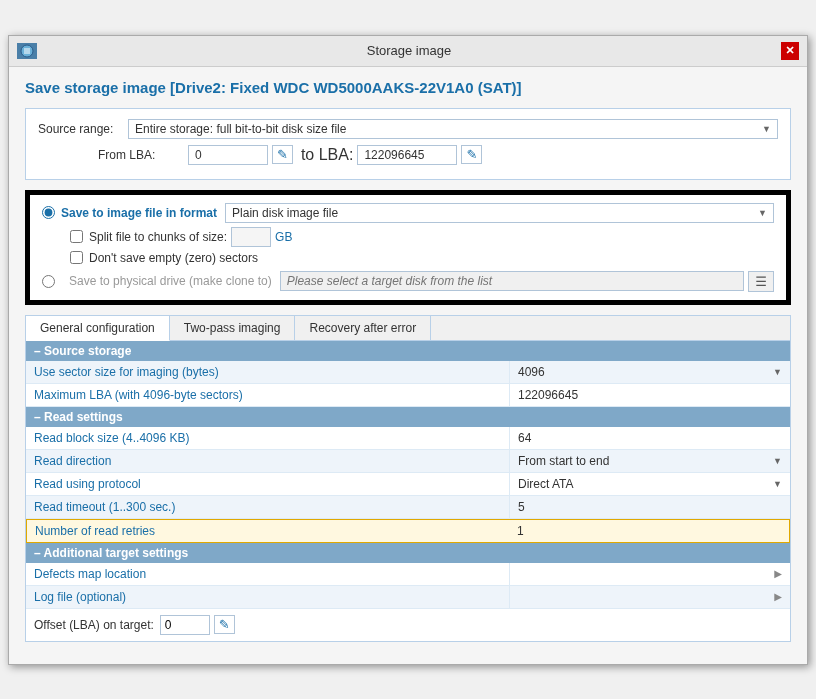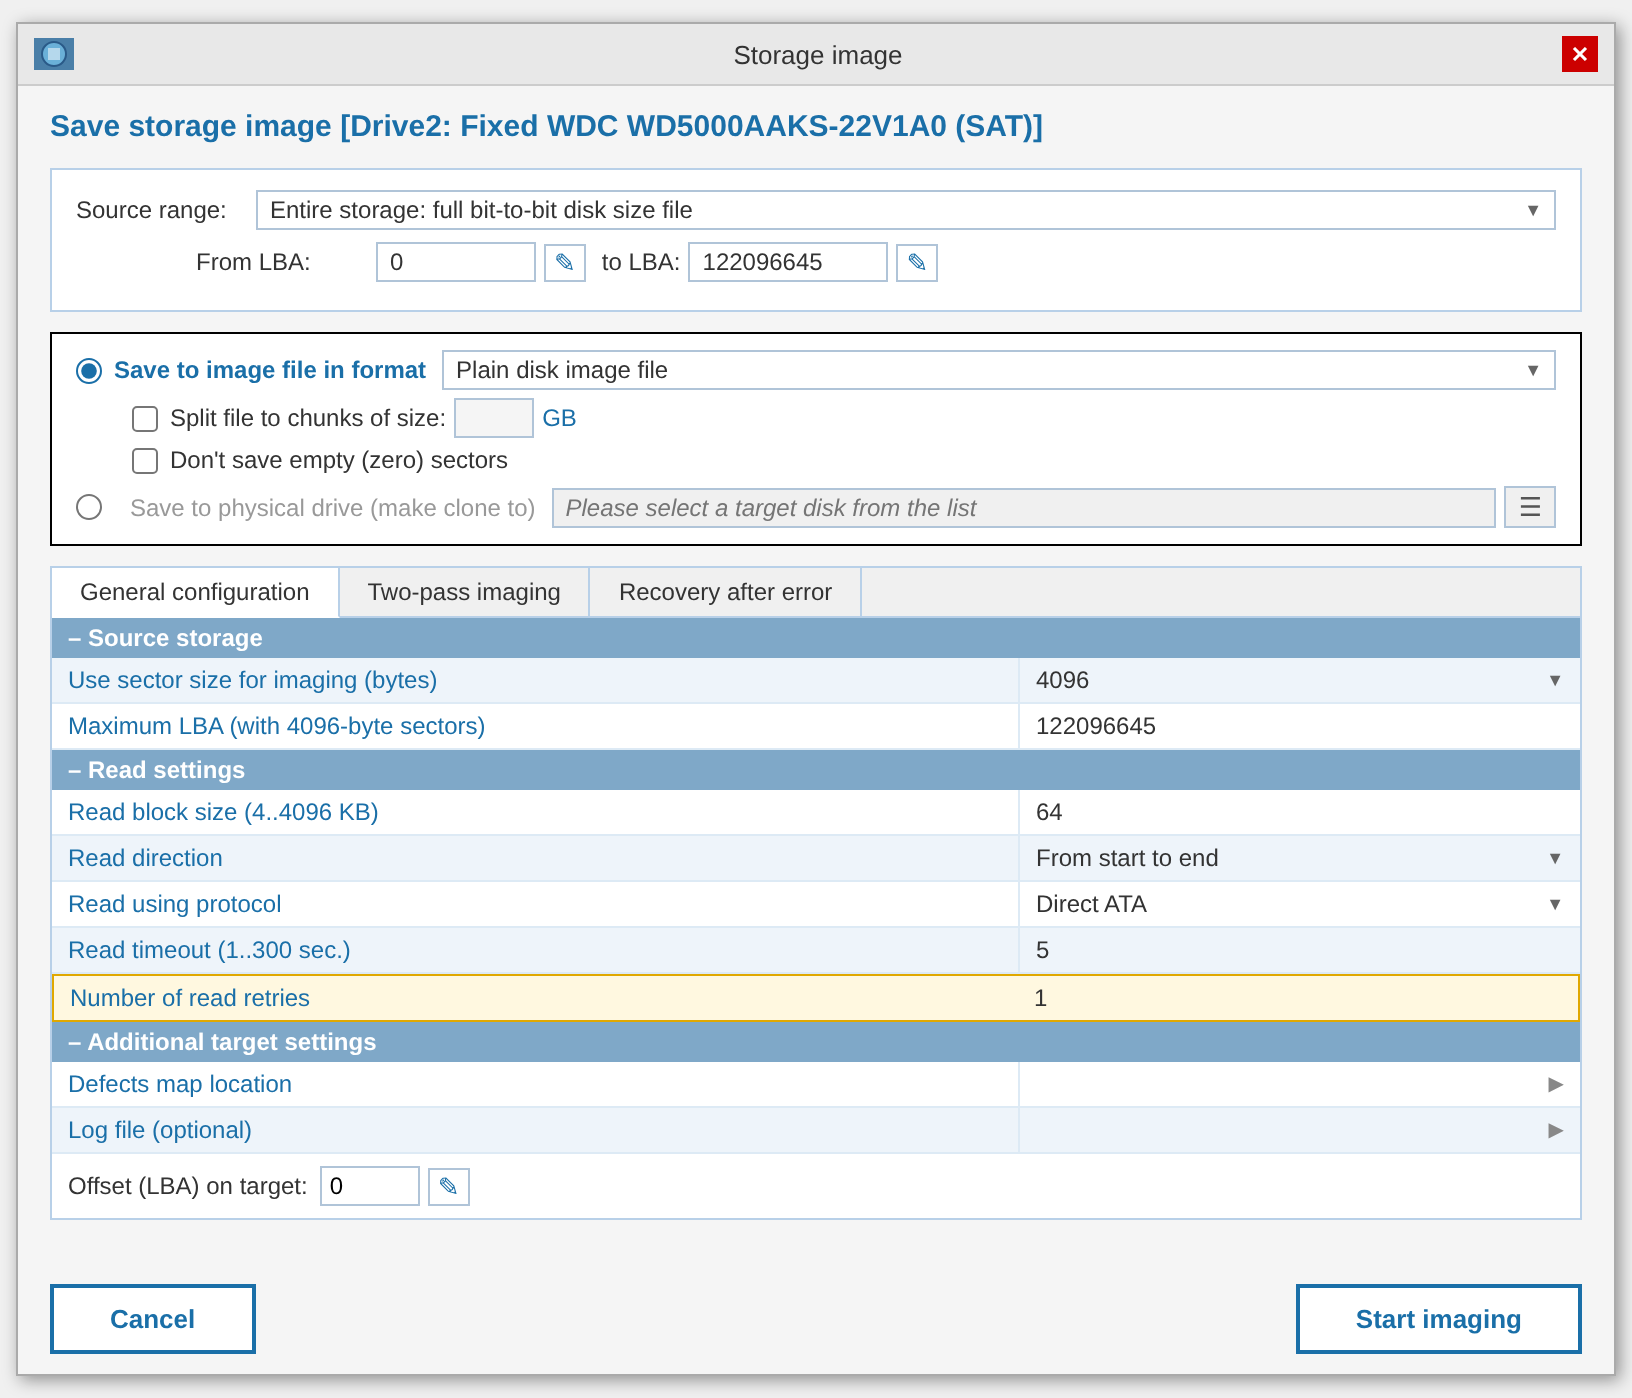--- a/index.html
+++ b/index.html
@@ -68,21 +68,21 @@
       margin-bottom: 6px;
     }
     .label {
       color: #333;
       min-width: 90px;
       font-size: 12px;
     }
     .label-right {
       margin-left: 8px;
       color: #333;
-      font-size: 12px;
+      font-size: 16px;
     }
     .input-field {
       border: 1px solid #b0c4d8;
       padding: 2px 6px;
       font-size: 12px;
       color: #333;
       background: white;
     }
     .edit-icon {
       margin-left: 4px;
@@ -93,21 +93,21 @@
       border: 1px solid #b0c4d8;
       background: white;
     }
     .from-to-row {
       display: flex;
       align-items: center;
       margin-bottom: 4px;
       margin-left: 60px;
     }
     .radio-section {
-      border: 1px solid #000000;
+      border: 5px solid #000000;
       background: white;
       padding: 8px 12px;
       margin-bottom: 10px;
     }
     .radio-row {
       display: flex;
       align-items: center;
       margin-bottom: 4px;
     }
     .radio-input {
@@ -474,17 +474,13 @@
 
         <div class="offset-row">
           <span class="offset-label">Offset (LBA) on target:</span>
           <input class="offset-input" type="text" value="0" style="">
           <span class="edit-icon">✎</span>
         </div>
       </div>
     </div>
   </div>
 
-  <div class="bottom-buttons">
-    <button class="btn-cancel">Cancel</button>
-    <button class="btn-start">Start imaging</button>
-  </div>
 </div>
 
 </body></html>

